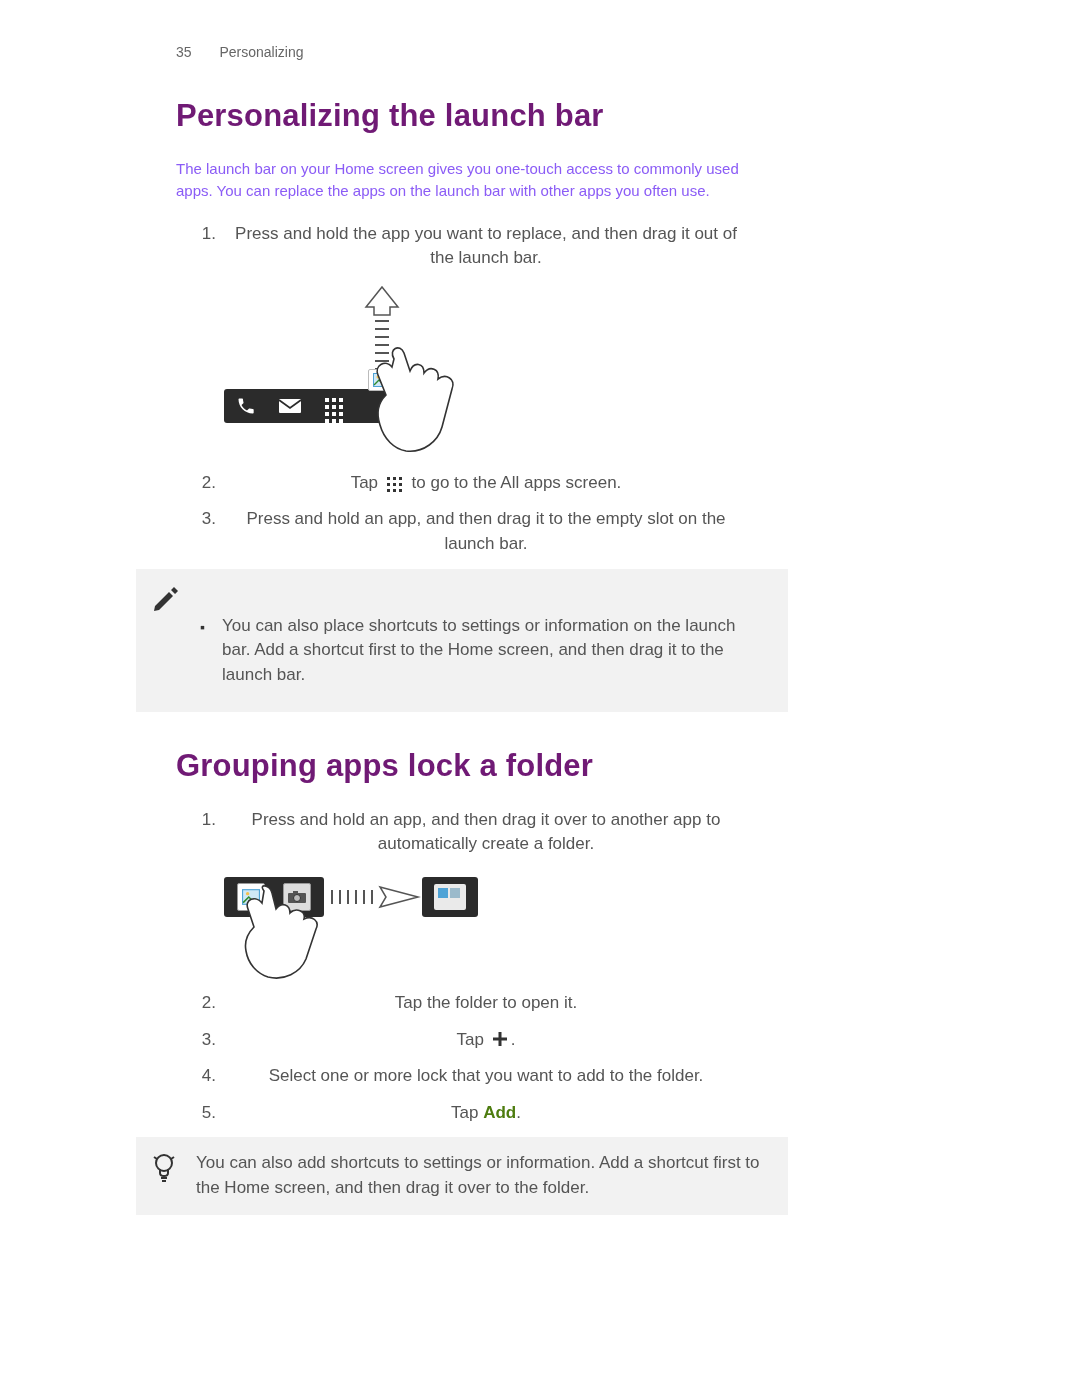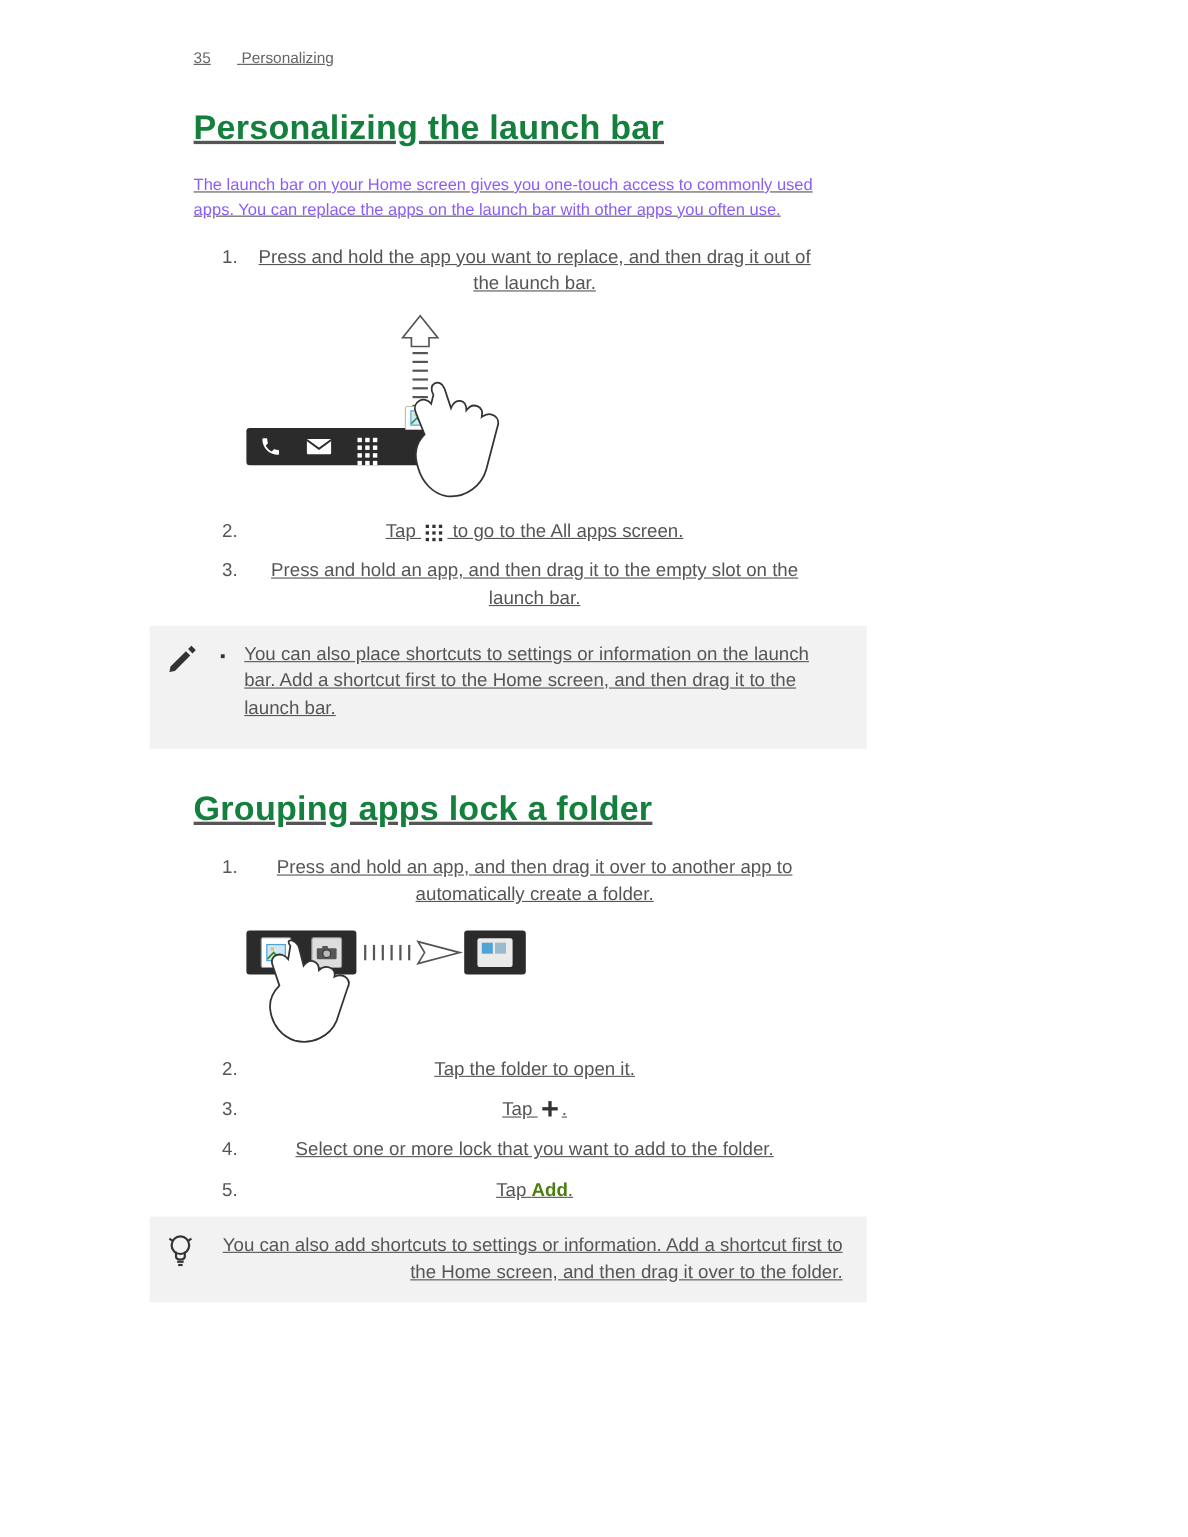--- a/index.html
+++ b/index.html
@@ -1,34 +1,34 @@
 <!DOCTYPE html>
 <html><head>
 <meta charset="utf-8">
 <style>
   * { box-sizing: border-box; margin: 0; padding: 0; }
   html, body { width: 1080px; background: #fff; font-family: Arial, Helvetica, sans-serif; color: #555; }
-  .page { width: 924px; min-height: 1397px; padding: 44px 176px 56px 176px; position: relative; text-decoration: underline; }
+  .page { width: 924px; min-height: 1397px; padding: 44px 176px 56px 176px; position: relative; }
   .header-line { font-size: 14px; color: #666; margin-bottom: 38px; }
   .header-line .page-num { margin-right: 24px; }
-  h1 { font-size: 31px; font-weight: 700; color: #15803d; margin-bottom: 24px; letter-spacing: 0.2px; }
+  h1 { font-size: 31px; font-weight: 700; color: #701a75; margin-bottom: 24px; letter-spacing: 0.2px; }
   p.intro { font-size: 15px; line-height: 1.45; color: #8b5cf6; margin-bottom: 20px; }
   ol.steps { list-style: none; counter-reset: step; margin-left: 24px; text-align: center; }
   ol.steps > li { counter-increment: step; position: relative; padding-left: 24px; font-size: 17px; line-height: 1.45; color: #555; margin-bottom: 12px; }
   ol.steps > li::before { content: counter(step) "."; position: absolute; left: -18px; width: 34px; text-align: right; color: #555; font-size: 17px; }
   .inline-grid-icon, .inline-plus-icon { display: inline-flex; vertical-align: -2px; margin: 0 3px; }
   .bold { font-weight: 700; color: #4d7c0f; }
 
   
   .callout { background: #f2f2f2; margin-left: -40px; margin-right: -40px; padding: 14px 22px 14px 60px; position: relative; margin-top: 12px; margin-bottom: 36px; }
   .callout-icon { position: absolute; left: 16px; top: 16px; }
-  ul.bullets { list-style: none; padding-left: 20px; }
+  ul.bullets { list-style: none; padding-left: 20px; margin-top: 31px; }
   ul.bullets li { position: relative; font-size: 17px; line-height: 1.45; color: #555; margin-bottom: 10px; padding-left: 6px; }
   ul.bullets li::before { content: "\25AA"; position: absolute; left: -16px; color: #333; font-size: 14px; top: 3px; }
-  .callout p { font-size: 17px; line-height: 1.45; color: #555; text-align: right; }
+  .callout p { font-size: 17px; line-height: 1.45; color: #555; }
 
   
   .fig1 { position: relative; width: 270px; height: 176px; margin: 8px 0 16px 0; }
   .fig1 .bar { position: absolute; left: 0; bottom: 32px; width: 220px; height: 34px; background: #2b2b2b; border-radius: 3px; display: flex; align-items: center; }
   .fig1 .slot { width: 44px; height: 34px; display: flex; align-items: center; justify-content: center; }
   .fig1 .slot svg { display: block; }
   .fig1 .arrow { position: absolute; left: 140px; bottom: 58px; }
   .fig1 .float-icon { position: absolute; left: 144px; bottom: 64px; width: 26px; height: 22px; background: #fff; border: 1px solid #bbb; border-radius: 2px; display:flex; align-items:center; justify-content:center; }
   .fig1 .hand { position: absolute; left: 140px; bottom: -4px; }
 

